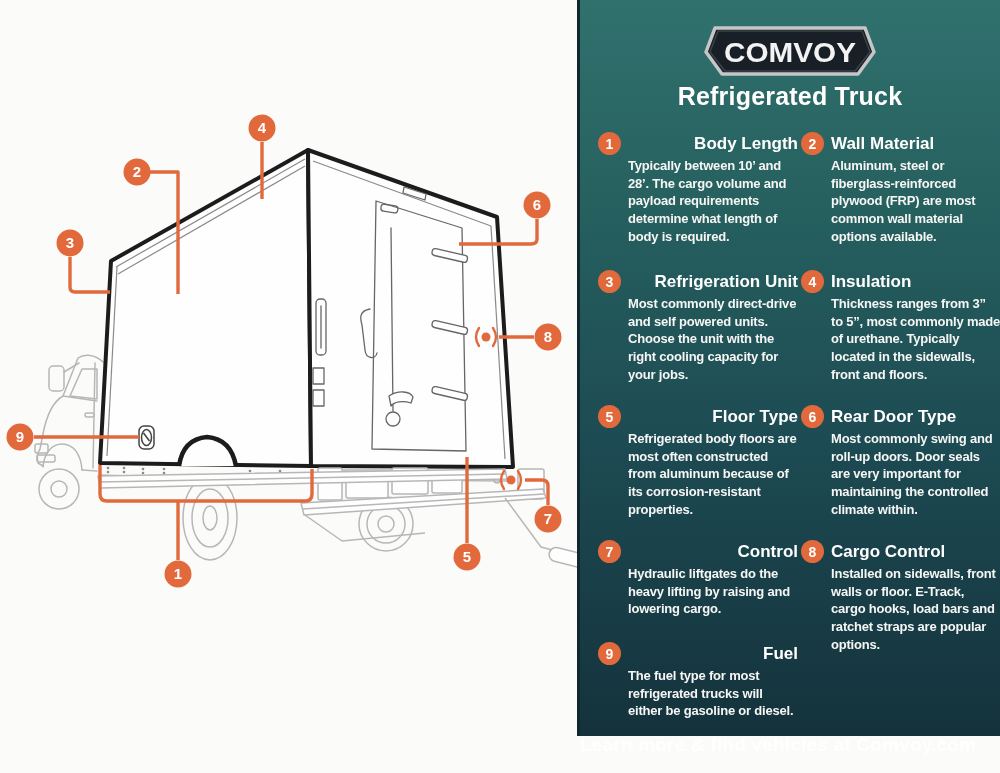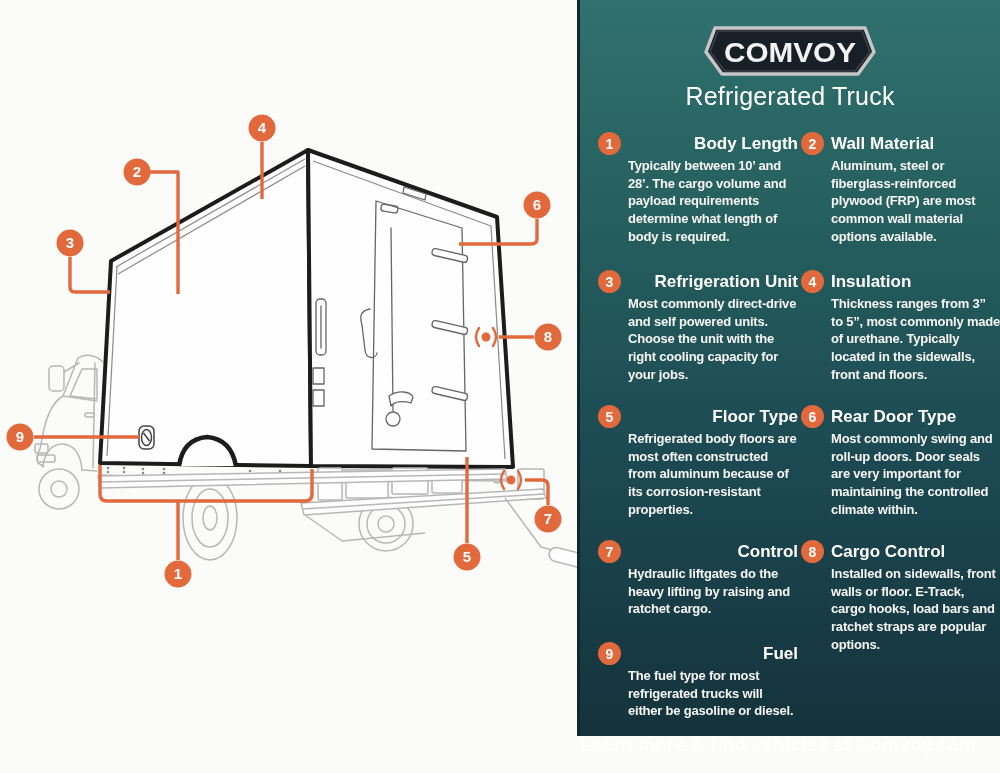--- a/index.html
+++ b/index.html
@@ -7,21 +7,21 @@
   .poster{position:relative;width:1000px;height:773px;background:#fbfbf9;overflow:hidden;}
   .art{position:absolute;left:0;top:0;width:577px;height:773px;}
   .panel{
     position:absolute;right:0;top:0;width:420px;height:736px;
     border-left:3px solid #0f272d;
     background:linear-gradient(180deg,#30716e 0%,#26605f 28%,#1d4b53 60%,#14323c 100%);
     color:#ffffff;
   }
   .logo-wrap{position:absolute;top:26px;left:0;width:100%;display:flex;justify-content:center;}
   .panel-title{position:absolute;top:82px;left:0;width:100%;text-align:center;
-    font-size:25px;font-weight:normal;letter-spacing:.2px;}
+    font-size:25px;font-weight:bold;letter-spacing:.2px;}
   .item{position:absolute;display:flex;gap:7px;}
   .item .num{flex:none;width:23px;height:23px;border-radius:50%;background:#e2693c;
     color:#fff;font-size:14px;font-weight:bold;display:flex;align-items:center;justify-content:center;}
   .item .itxt{display:flex;flex-direction:column;}
   .item .ititle{font-size:17px;font-weight:bold;line-height:23px;}
   .item .ibody{margin-top:2px;font-size:13px;font-weight:bold;line-height:1.36;letter-spacing:-0.2px;color:#f6f6f4;}
   .col-l{left:18px;} .col-l .itxt{width:170px;align-items:flex-end;}
   .col-r{left:221px;} .col-r .itxt{width:170px;}
   .row-1{top:132px;} .row-2{top:270px;} .row-3{top:405px;} .row-4{top:540px;} .row-5{top:642px;}
   .footer{position:absolute;top:734px;left:0;width:100%;
@@ -229,21 +229,21 @@
       <div class="num">5</div>
       <div class="itxt">
           <div class="ititle">Floor Type</div>
       <div class="ibody">Refrigerated body floors are most often constructed from aluminum because of its corrosion-resistant properties.</div>
         </div>
     </div>
     <div class="item col-l row-4">
       <div class="num">7</div>
       <div class="itxt">
           <div class="ititle">Control</div>
-      <div class="ibody">Hydraulic liftgates do the heavy lifting by raising and ratchet cargo.</div>
+      <div class="ibody">Hydraulic liftgates do the heavy lifting by raising and lowering cargo.</div>
         </div>
     </div>
     <div class="item col-l row-5">
       <div class="num">9</div>
       <div class="itxt">
           <div class="ititle">Fuel</div>
       <div class="ibody">The fuel type for most refrigerated trucks will either be gasoline or diesel.</div>
         </div>
     </div>
 

